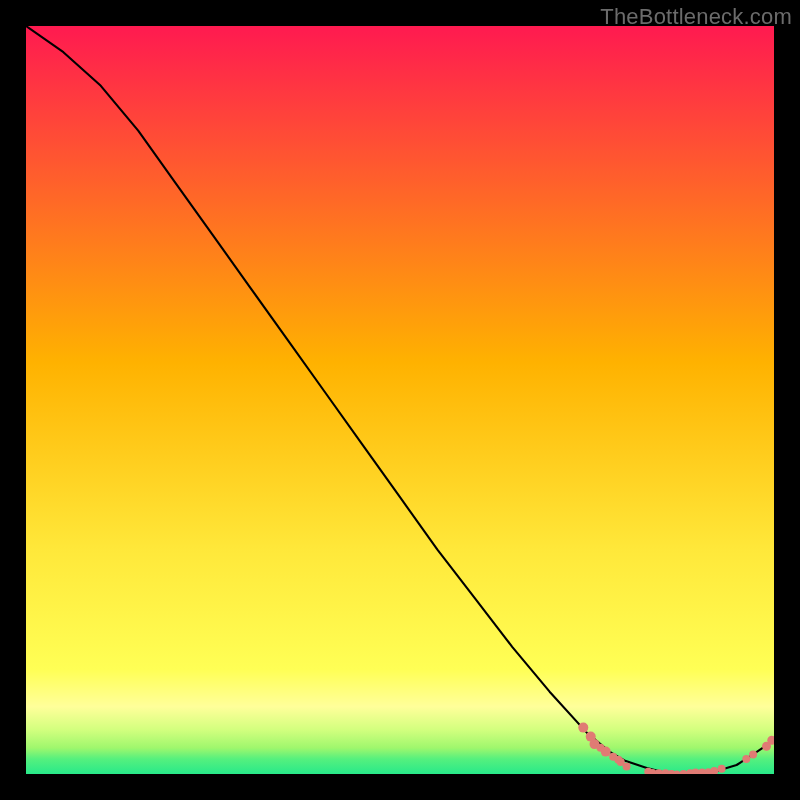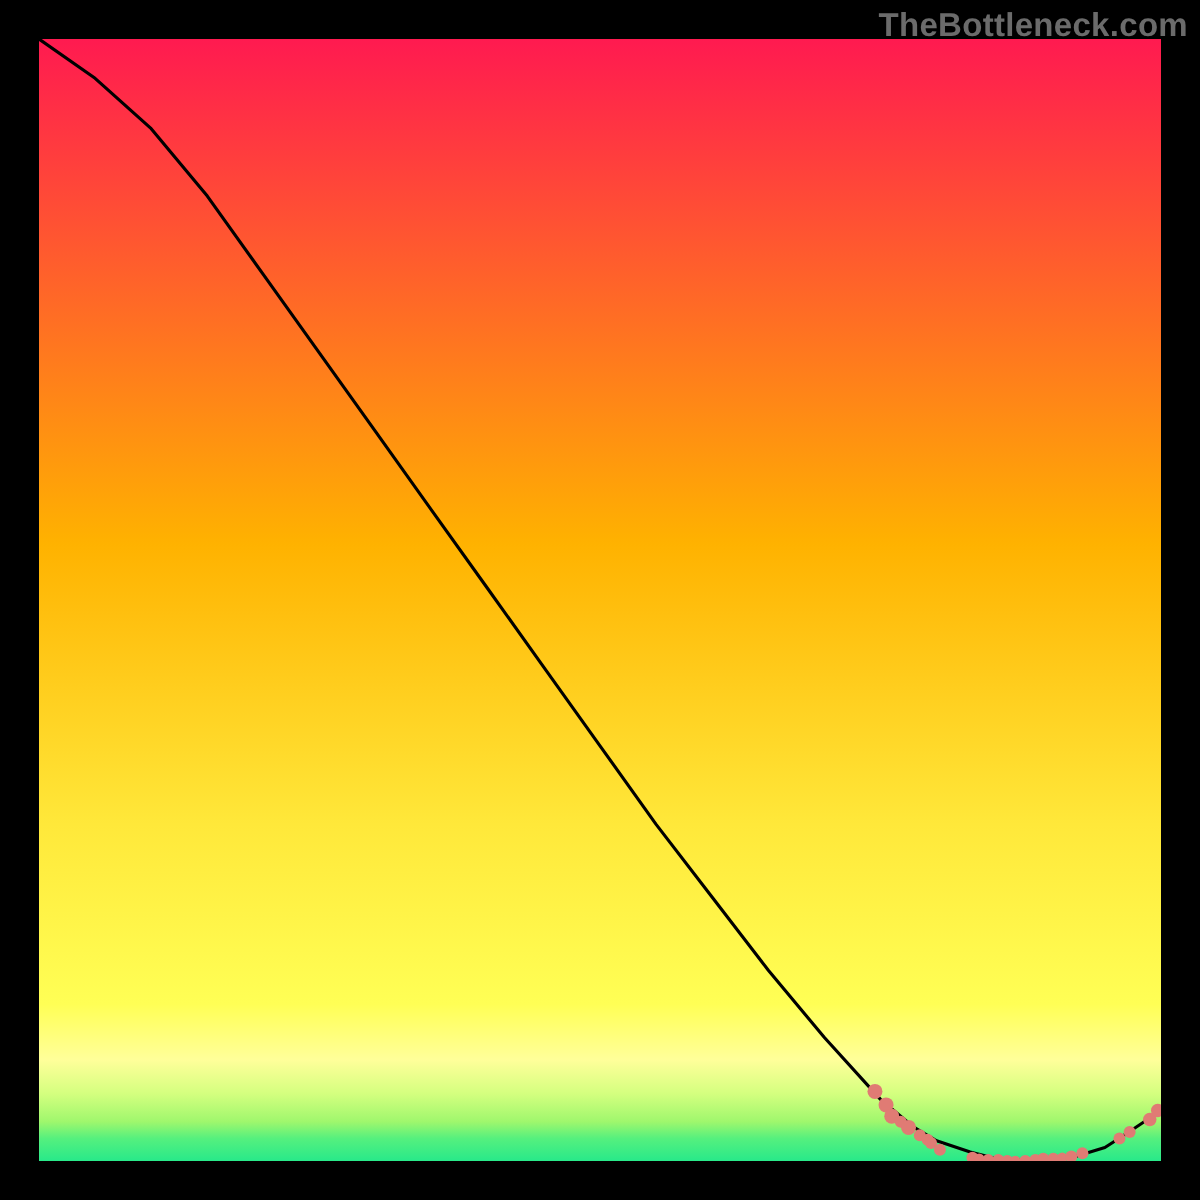--- a/index.html
+++ b/index.html
@@ -16,21 +16,21 @@
     width: 800px;
     height: 800px;
     background: #000;
   }
   .watermark {
     position: absolute;
     top: 4px;
     right: 8px;
     color: #6b6b6b;
     font-size: 22px;
-    font-weight: 700;
+    font-weight: 400;
     letter-spacing: 0.2px;
     z-index: 5;
   }
   .plot {
     position: absolute;
     left: 26px;
     top: 26px;
     width: 748px;
     height: 748px;
   }

